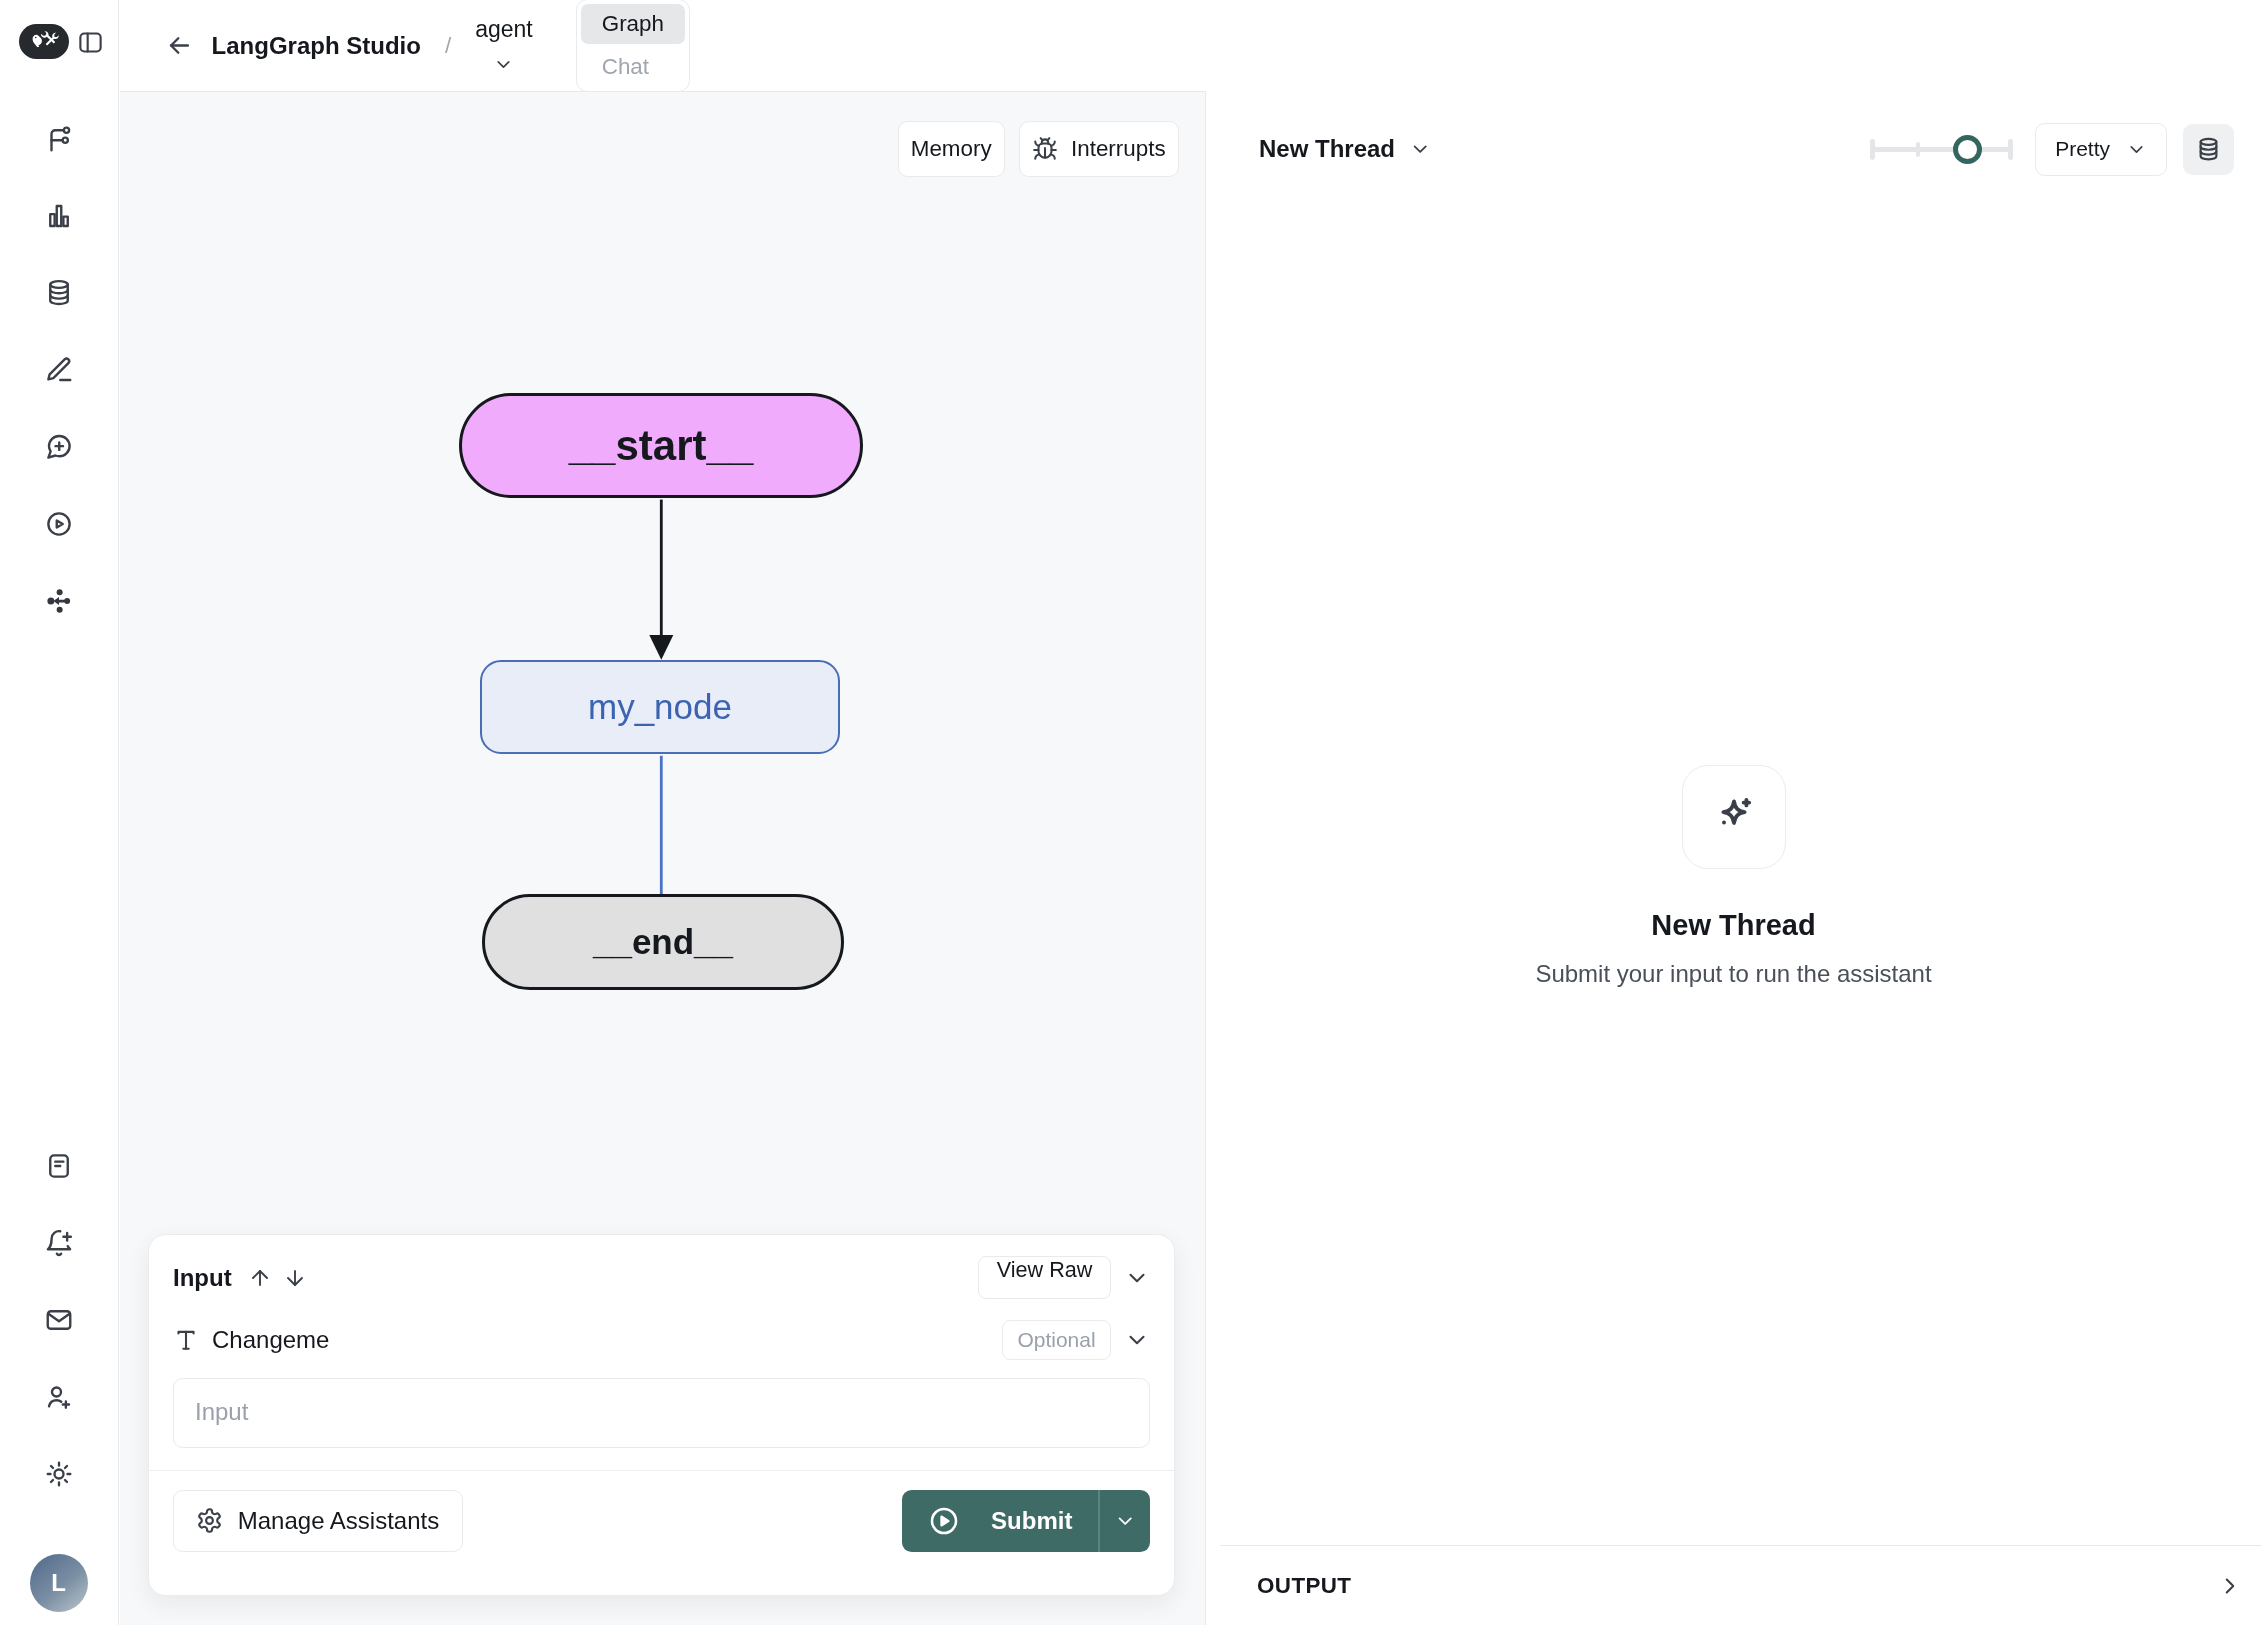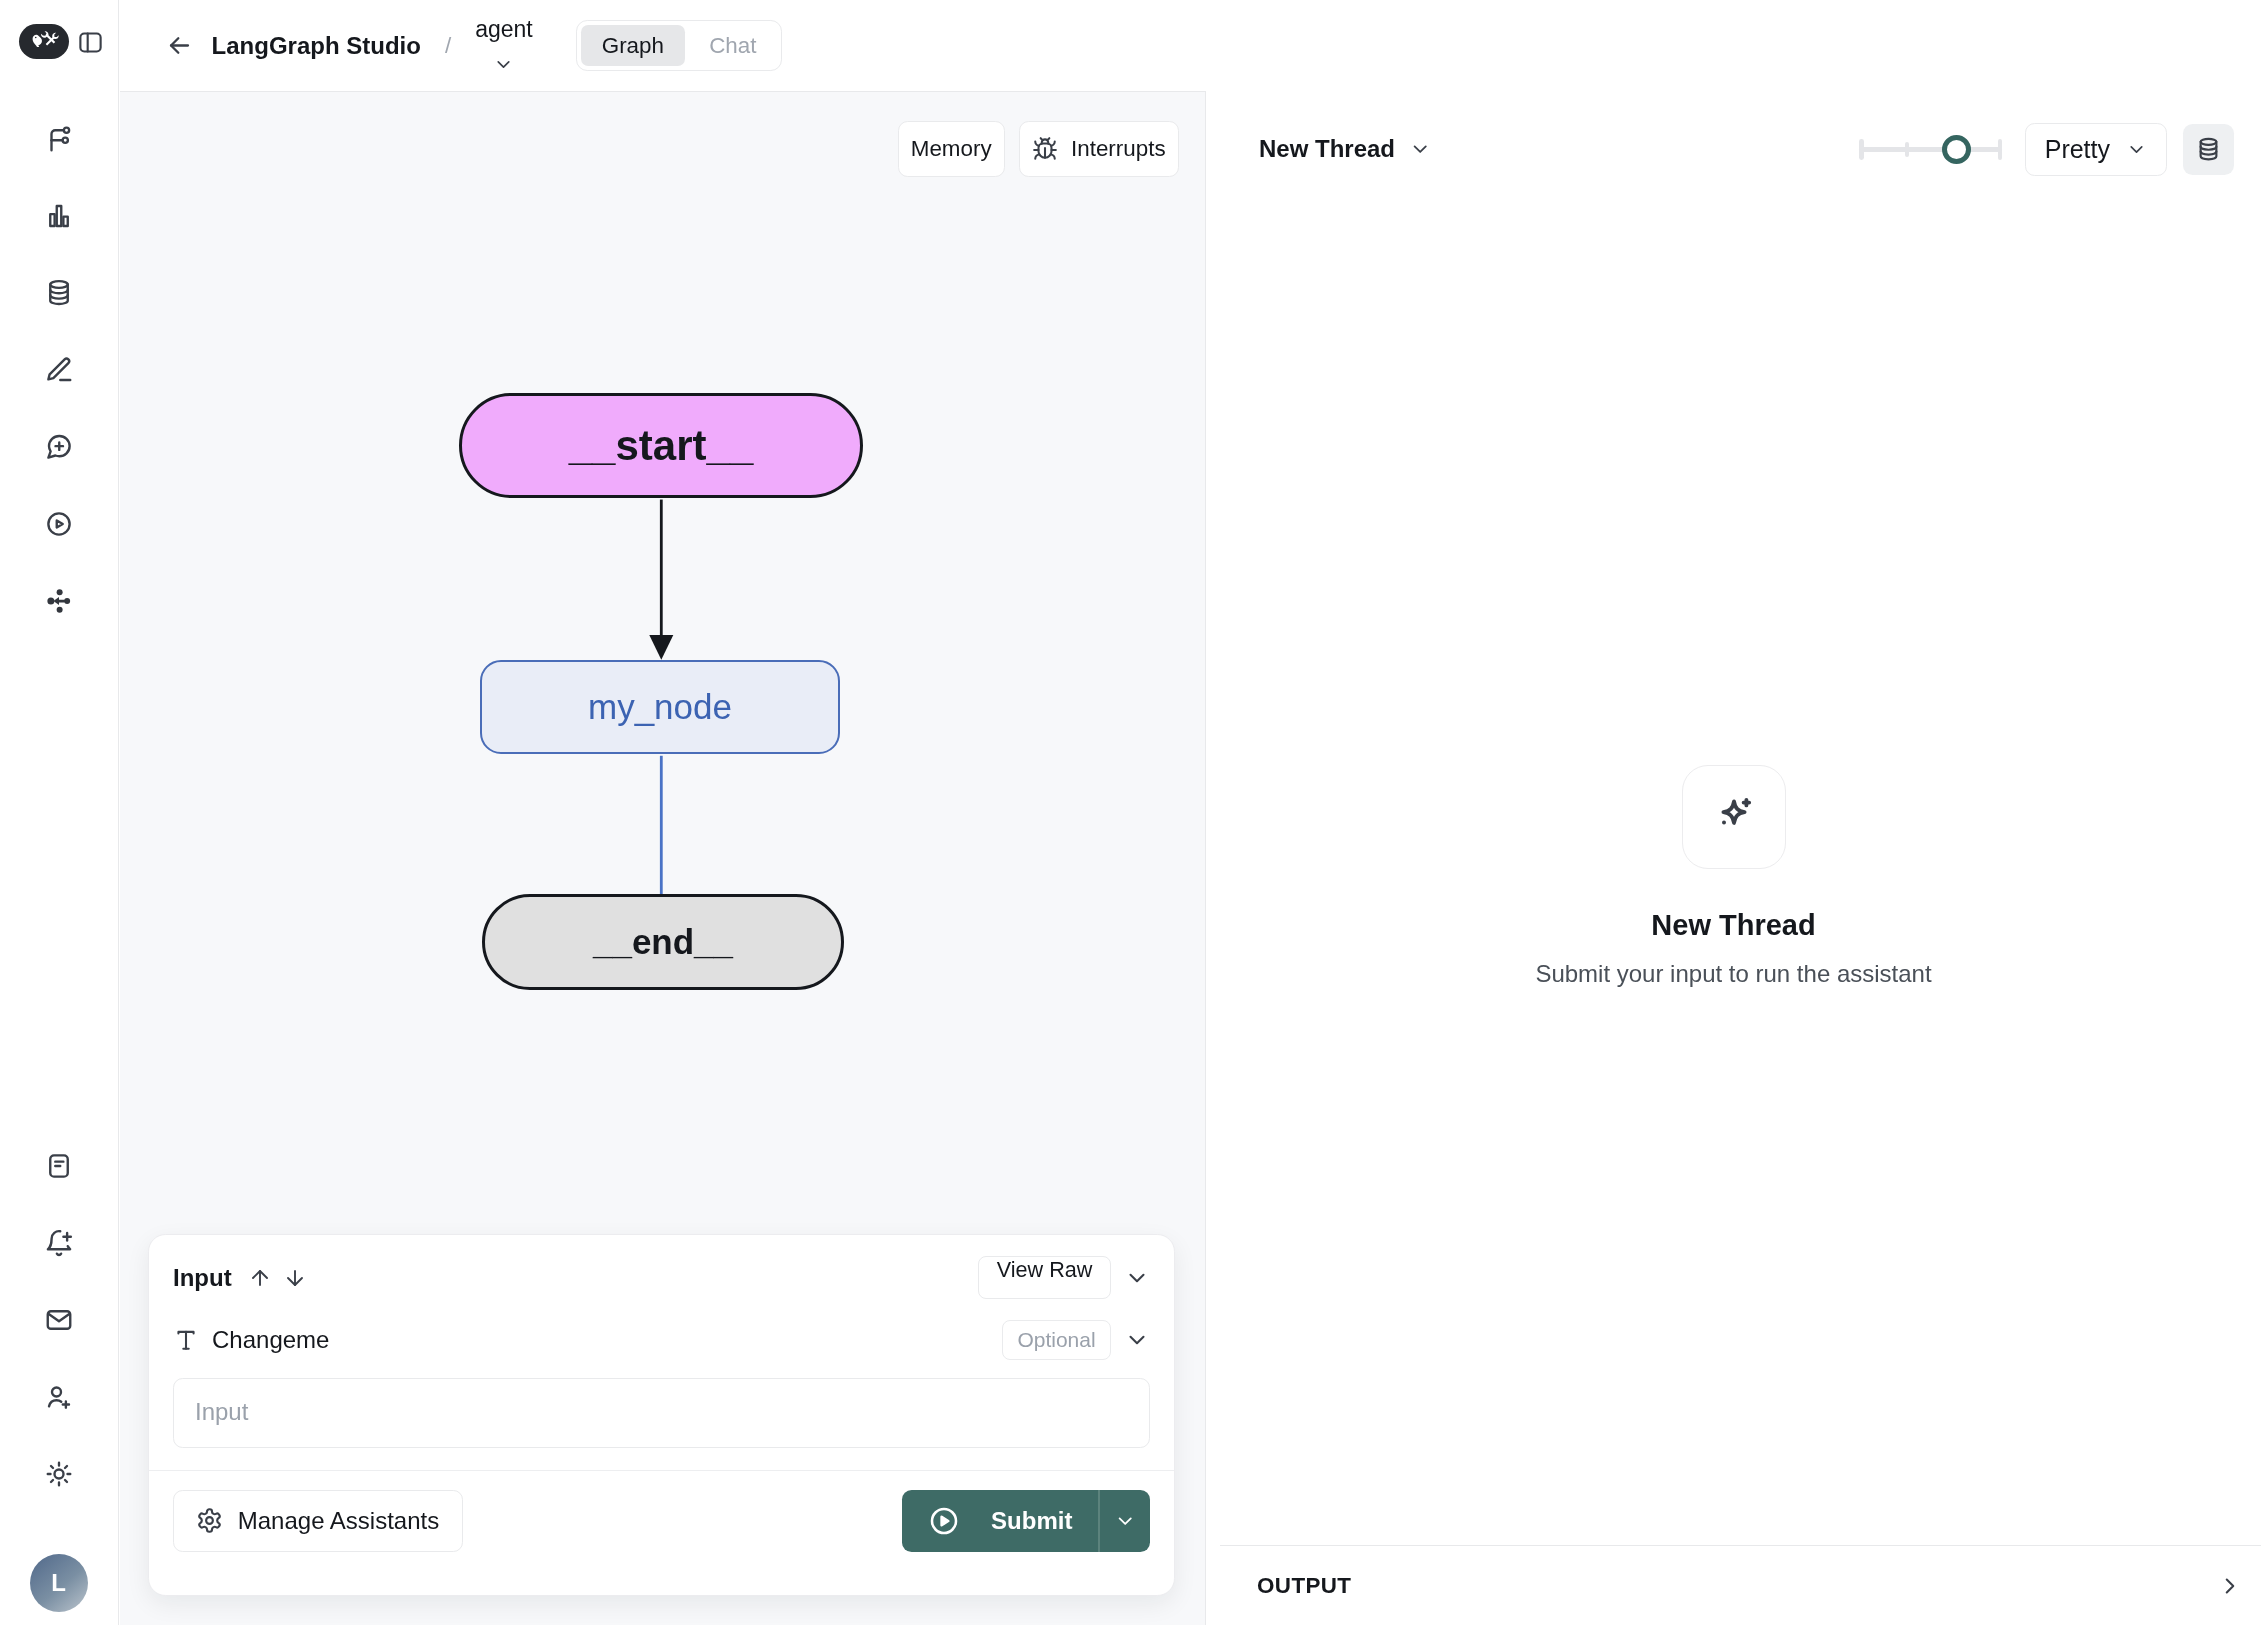--- a/index.html
+++ b/index.html
@@ -17,21 +17,21 @@
   .nav-bottom{position:absolute;left:0;top:1143px;width:117px;display:flex;flex-direction:column;align-items:center;gap:32px;}
   .nav-btn{width:45px;height:45px;display:flex;align-items:center;justify-content:center;border-radius:9.6px;cursor:pointer;}
   .avatar{width:58px;height:58px;border-radius:50%;margin-top:26px;background:linear-gradient(140deg,#50688a 0%,#7a8fa3 55%,#bcc5cd 100%);color:#fff;font-size:24px;font-weight:600;display:flex;align-items:center;justify-content:center;cursor:pointer;}
 
   
   .header{position:absolute;left:120px;top:0;width:2141px;height:91px;background:#fff;display:flex;align-items:center;padding-left:45px;box-sizing:border-box;z-index:5;}
   .back-btn{display:flex;align-items:center;cursor:pointer;margin-right:17.6px;}
   .app-title{font-size:24px;font-weight:700;color:#15181d;}
   .crumb-sep{font-size:22.4px;color:#a0a6af;margin:0 24px;}
   .agent-select{display:flex;align-items:center;gap:11.2px;font-size:23px;font-weight:500;color:#15181d;cursor:pointer;flex-direction:column;}
-  .tabs{display:flex;align-items:flex-end;margin-left:43px;border:1.6px solid #e9eaec;border-radius:11.2px;padding:4px;gap:3.2px;background:#fff;}
+  .tabs{display:flex;align-items:flex-start;margin-left:43px;border:1.6px solid #e9eaec;border-radius:11.2px;padding:4px;gap:3.2px;background:#fff;flex-direction:column;}
   .tab{padding:7.2px 21px;font-size:22.4px;border-radius:7.2px;color:#a0a6af;font-weight:500;cursor:pointer;}
   .tab.active{background:#e6e7e9;color:#15181d;}
 
   
   .canvas{position:absolute;left:120px;top:91px;width:1085px;height:1534px;background:#f7f8fa;border-top:1.6px solid #e8e9eb;box-sizing:border-box;}
   .canvas-toolbar{position:absolute;top:29px;right:26.4px;display:flex;gap:14.4px;}
   .pill-btn{height:56px;background:#fff;border:1.6px solid #e9eaec;border-radius:9.6px;display:flex;align-items:center;padding:0 12px;font-size:22.4px;gap:13px;color:#15181d;cursor:pointer;box-sizing:border-box;}
 
   .edges{position:absolute;left:0;top:0;pointer-events:none;}
   .node{position:absolute;display:flex;align-items:center;justify-content:center;box-sizing:border-box;cursor:pointer;}
@@ -64,21 +64,21 @@
   .rpanel{position:absolute;left:1205px;top:91px;width:1056px;height:1534px;background:#fff;border-left:1.6px solid #e8e9eb;box-sizing:border-box;}
   .thread-header{position:absolute;top:27px;left:0;width:100%;height:62px;display:flex;align-items:center;padding:0 27px 0 53px;box-sizing:border-box;}
   .thread-title{display:flex;align-items:center;gap:14.4px;font-size:24px;font-weight:600;color:#15181d;cursor:pointer;}
   .slider{position:relative;width:143px;height:35px;margin-right:22.4px;cursor:pointer;}
   .track{position:absolute;left:0;right:0;top:15px;height:5.6px;background:#e4e5e8;border-radius:3.2px;}
   .tick{position:absolute;background:#e4e5e8;border-radius:2.4px;}
   .tick.t0{left:0;top:7.2px;width:4.8px;height:21.6px;}
   .tick.tm{left:46px;top:10.4px;width:4px;height:15px;}
   .tick.t1{right:0;top:7.2px;width:4.8px;height:21.6px;}
   .knob{position:absolute;left:83px;top:3.2px;width:29px;height:29px;border-radius:50%;background:#fff;border:5.6px solid #356560;box-sizing:border-box;}
-  .pretty-btn{height:53px;background:#fff;border:1.6px solid #e9eaec;border-radius:9.6px;display:flex;align-items:center;gap:16px;padding:0 19px;font-size:25px;color:#15181d;cursor:pointer;box-sizing:border-box;}
+  .pretty-btn{height:53px;background:#fff;border:1.6px solid #e9eaec;border-radius:9.6px;display:flex;align-items:center;gap:16px;padding:0 19px;font-size:21px;color:#15181d;cursor:pointer;box-sizing:border-box;}
   .db-btn{width:51px;height:51px;margin-left:16px;background:#eef0f2;border-radius:9.6px;display:flex;align-items:center;justify-content:center;cursor:pointer;}
 
   .empty{position:absolute;left:0;top:674px;width:100%;text-align:center;}
   .empty-icon{width:102px;height:102px;border:1.6px solid #ececee;border-radius:26px;display:inline-flex;align-items:center;justify-content:center;background:#fff;}
   .empty-title{margin-top:40px;font-size:29px;font-weight:700;color:#15181d;}
   .empty-sub{margin-top:17.6px;font-size:24px;color:#4a5058;}
 
   .output{position:absolute;left:14px;bottom:0;width:100%;height:80px;border-top:1.6px solid #e8e9eb;display:flex;align-items:center;justify-content:space-between;padding:0 32px 0 37px;box-sizing:border-box;}
   .output-label{font-size:22.4px;font-weight:700;letter-spacing:0.4px;color:#15181d;}
 </style>

